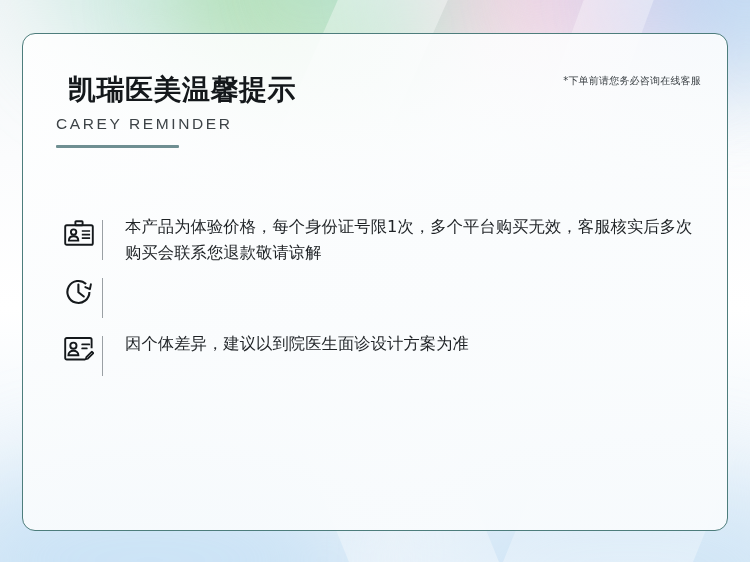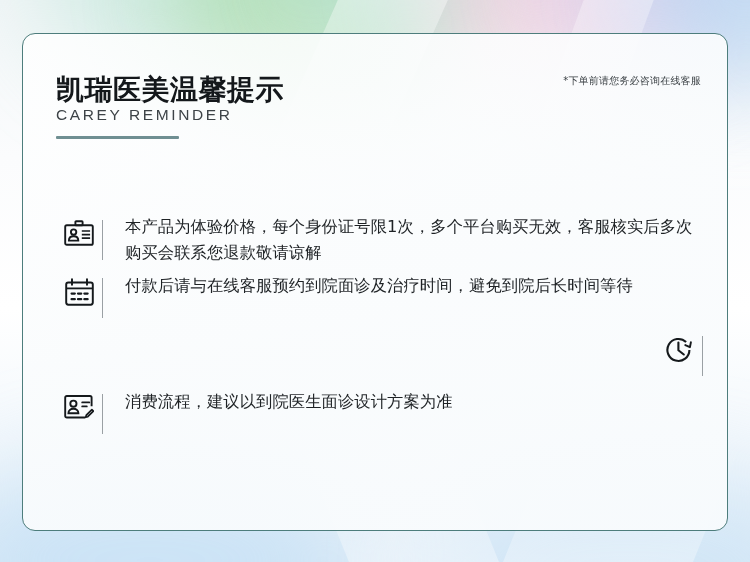--- a/index.html
+++ b/index.html
@@ -46,41 +46,41 @@
     border:1.4px solid #4d7d7c;
     border-radius:13px;
     background:linear-gradient(160deg,rgba(255,255,255,.86) 0%,rgba(250,252,253,.92) 45%,rgba(248,251,253,.95) 100%);
   }
 
   
   .header{ position:absolute; left:33px; top:40px; right:26px; }
   .title{
     font-family:"DejaVu Sans","Liberation Sans",sans-serif;
     font-size:28px; font-weight:700; color:#14181b;
-    letter-spacing:.5px; line-height:1.15;
+    letter-spacing:.5px; line-height:1.15;margin-left:12px;
   }
   .subtitle{
-    margin-top:0;
+    margin-top:9px;
     font-family:"Liberation Sans","DejaVu Sans",sans-serif;
     font-size:15.5px; font-weight:400; color:#3d4347;
     letter-spacing:2.6px;
   }
   .rule{
     margin-top:12px; width:123px; height:3px;
     background:#6f8f92; border-radius:1px;
   }
   .note{
     position:absolute; right:0; top:0;
     font-size:10px; color:#3b4145; letter-spacing:.2px;
     white-space:nowrap;
   }
 
   
   .list{ position:absolute; left:33px; top:178px; right:24px; }
-  .row{ display:flex; align-items:flex-start; min-height:58px;justify-content:flex-end; }
+  .row{ display:flex; align-items:flex-start; min-height:58px; }
   .row-ico{
     width:46px; flex:0 0 46px;
     display:flex; align-items:flex-start; justify-content:center;
     padding-top:8px;
   }
   .row-ico svg{ display:block; }
   .vline{
     flex:0 0 1px; width:1px; align-self:stretch;
     background:#9aa0a4; margin:8px 0 10px 0;
     min-height:28px;
@@ -128,35 +128,20 @@
           <circle cx="9.6" cy="12.1" r="2.7"></circle>
           <path d="M4.9 20.6c0-2.7 2.1-4.3 4.7-4.3s4.7 1.6 4.7 4.3z"></path>
           <path d="M17.8 11h8.3M17.8 14.6h8.3M17.8 18.2h8.3" stroke-width="1.7"></path>
         </svg>
       </div>
       <div class="vline"></div>
       <div class="row-txt">本产品为体验价格，每个身份证号限1次，多个平台购买无效，客服核实后多次购买会联系您退款敬请谅解</div>
     </div>
 
 
-    <div class="row">
-      <div class="row-ico">
-        <svg width="29" height="28" viewBox="0 0 29 28" fill="none" stroke="#15191c" stroke-width="1.95">
-          <rect x="1.2" y="4.4" width="26.6" height="22.3" rx="2.1"></rect>
-          <path d="M1.2 10.4h26.6" stroke-width="1.8"></path>
-          <path d="M7 1.3v5.4M22 1.3v5.4" stroke-linecap="round"></path>
-          <g stroke-width="2.3" stroke-linecap="round">
-            <path d="M6.6 15.6h3.2M13 15.6h3.2M19.4 15.6h3.2"></path>
-            <path d="M6.6 21.2h3.2M13 21.2h3.2M19.4 21.2h3.2"></path>
-          </g>
-        </svg>
-      </div>
-      <div class="vline"></div>
-      <div class="row-txt">付款后请与在线客服预约到院面诊及治疗时间，避免到院后长时间等待</div>
-    </div>
 
     <div class="row">
       <div class="row-ico">
         <svg width="29" height="28" viewBox="0 0 29 28" fill="none" stroke="#15191c" stroke-width="2.1">
           <path d="M24.4 13.9a11 11 0 1 1-3.3-7.8"></path>
           <path d="M13.4 6.6v7.6l5.4 4.3" stroke-linecap="round" stroke-linejoin="round"></path>
           <path d="M20.3 9.1l4.6 2.1 1-4.9" stroke-linecap="round" stroke-linejoin="round" stroke-width="1.9"></path>
         </svg>
       </div>
       <div class="vline"></div>
@@ -166,17 +151,17 @@
       <div class="row-ico">
         <svg width="30" height="26" viewBox="0 0 30 26" fill="none" stroke="#15191c" stroke-width="1.9">
           <path d="M27.6 12.3V3.6a1.6 1.6 0 0 0-1.6-1.6H2.8A1.6 1.6 0 0 0 1.2 3.6v18.3a1.6 1.6 0 0 0 1.6 1.6h18.4"></path>
           <circle cx="9.4" cy="9.7" r="3.1"></circle>
           <path d="M4.4 19.3c0-2.9 2.3-4.6 5-4.6s5 1.7 5 4.6z"></path>
           <path d="M18.2 8.4h7.1M18.2 12.4h4.6" stroke-width="1.8" stroke-linecap="round"></path>
           <path d="M27.9 15.6l1.5 1.5-5.6 5.6-2.1.6.6-2.1z" stroke-width="1.7" stroke-linejoin="round"></path>
         </svg>
       </div>
       <div class="vline"></div>
-      <div class="row-txt">消费流程，建议以到院医生面诊设计方案为准</div>
+      <div class="row-txt">因个体差异，建议以到院医生面诊设计方案为准</div>
     </div>
 
   </div>
 </div>
 
 </body></html>

